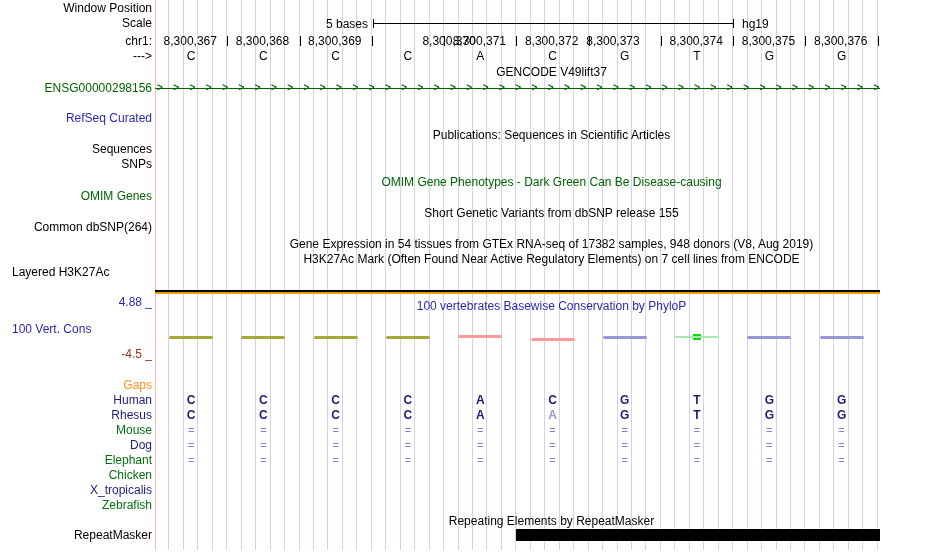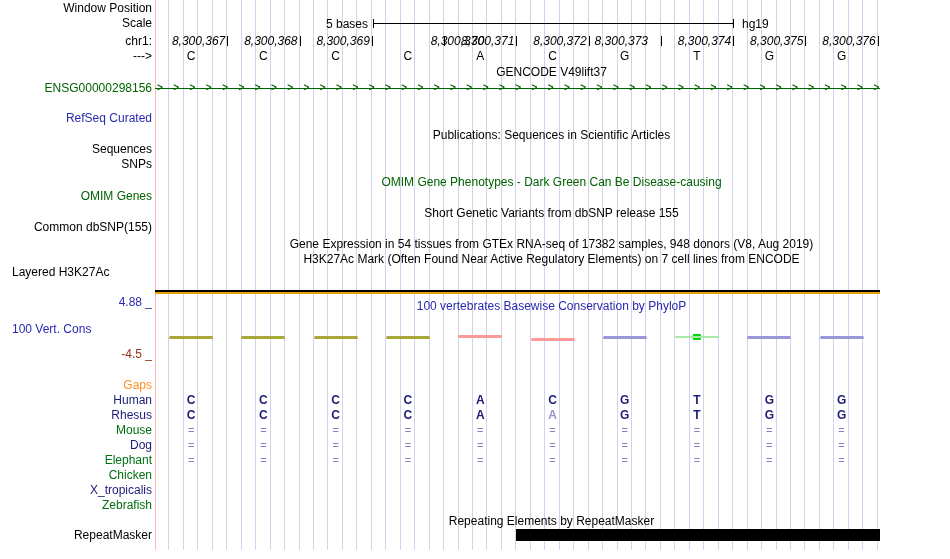--- a/index.html
+++ b/index.html
@@ -16,21 +16,21 @@
   .green{color:var(--green);}
   .blue{color:var(--blue);}
   .orange{color:var(--orange);}
   .maroon{color:var(--maroon);}
   #gridlines{
     position:absolute;left:155px;top:0;width:794px;height:550px;
     background-image:repeating-linear-gradient(to right,transparent 0px,transparent 13.45px,var(--grid) 13.45px,var(--grid) 14.4545px);
   }
   #guideline{position:absolute;left:155px;top:0;width:1px;height:550px;background:var(--guideline);}
   .tickmark{position:absolute;width:1px;height:10px;background:#000;}
-  .numlbl{position:absolute;width:70px;text-align:right;line-height:12px;font-style:italic;}
+  .numlbl{position:absolute;width:70px;text-align:center;line-height:12px;}
   .baselbl{position:absolute;text-align:center;line-height:12px;}
   #scale-line{position:absolute;height:1px;background:#000;}
   .scale-endtick{position:absolute;width:1px;height:9px;background:#000;}
   #gene-line{position:absolute;height:1px;background:var(--green);}
   #gene-arrows{position:absolute;display:flex;justify-content:space-between;color:var(--green);font-size:10px;font-weight:bold;line-height:12px;}
   .h3k-line{position:absolute;height:2px;}
   .seg{position:absolute;height:3px;border-radius:2px;}
   .seg-core{position:absolute;border-radius:1px;}
   .aln-cell{position:absolute;text-align:center;line-height:14px;font-weight:bold;}
   .gap-cell{position:absolute;text-align:center;line-height:14px;font-size:11px;}
@@ -47,21 +47,21 @@
   <div class="rlbl" style="top:2px">Window Position</div>
   <div class="rlbl" style="top:17px">Scale</div>
   <div class="rlbl" style="top:35px">chr1:</div>
   <div class="rlbl" style="top:50px">---&gt;</div>
 
   <div class="rlbl green" style="top:82px">ENSG00000298156</div>
   <div class="rlbl blue" style="top:112px">RefSeq Curated</div>
   <div class="rlbl" style="top:143px">Sequences</div>
   <div class="rlbl" style="top:158px">SNPs</div>
   <div class="rlbl green" style="top:190px">OMIM Genes</div>
-  <div class="rlbl" style="top:221px">Common dbSNP(155)</div>
+  <div class="rlbl" style="top:221px">Common dbSNP(264)</div>
   <div class="llbl" style="top:266px">Layered H3K27Ac</div>
   <div class="rlbl blue" style="top:296px">4.88 _</div>
   <div class="llbl blue" style="top:323px">100 Vert. Cons</div>
   <div class="rlbl maroon" style="top:348px">-4.5 _</div>
   <div class="rlbl orange" style="top:379px">Gaps</div>
   <div id="species-labels">
       <div class="rlbl" style="top: 394px; color: rgb(28, 28, 120);">Human</div>
       <div class="rlbl" style="top: 409px; color: rgb(28, 28, 120);">Rhesus</div>
       <div class="rlbl" style="top: 424px; color: rgb(0, 112, 16);">Mouse</div>
       <div class="rlbl" style="top: 439px; color: rgb(28, 28, 120);">Dog</div>

